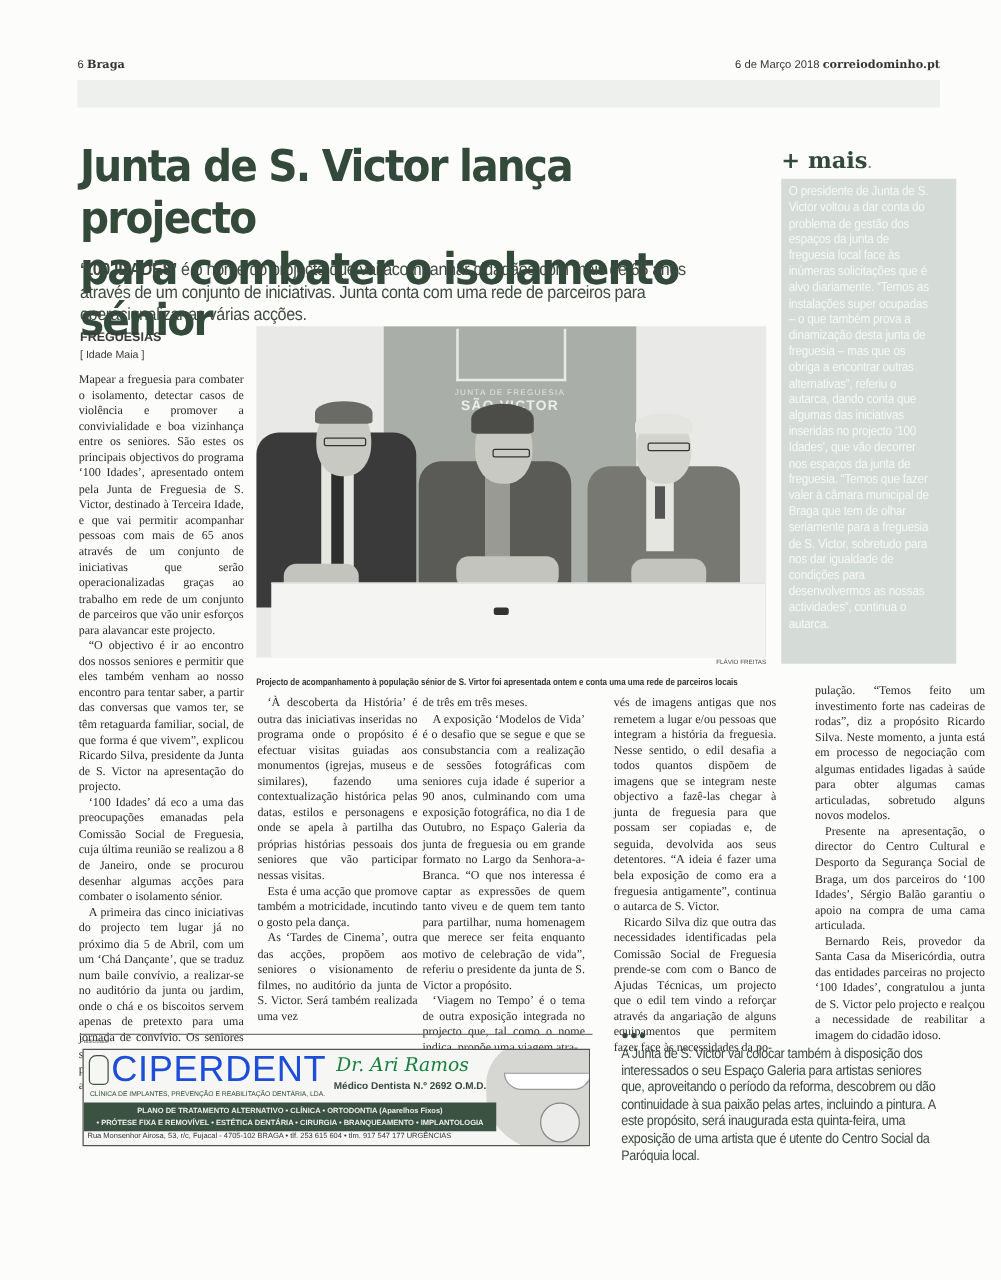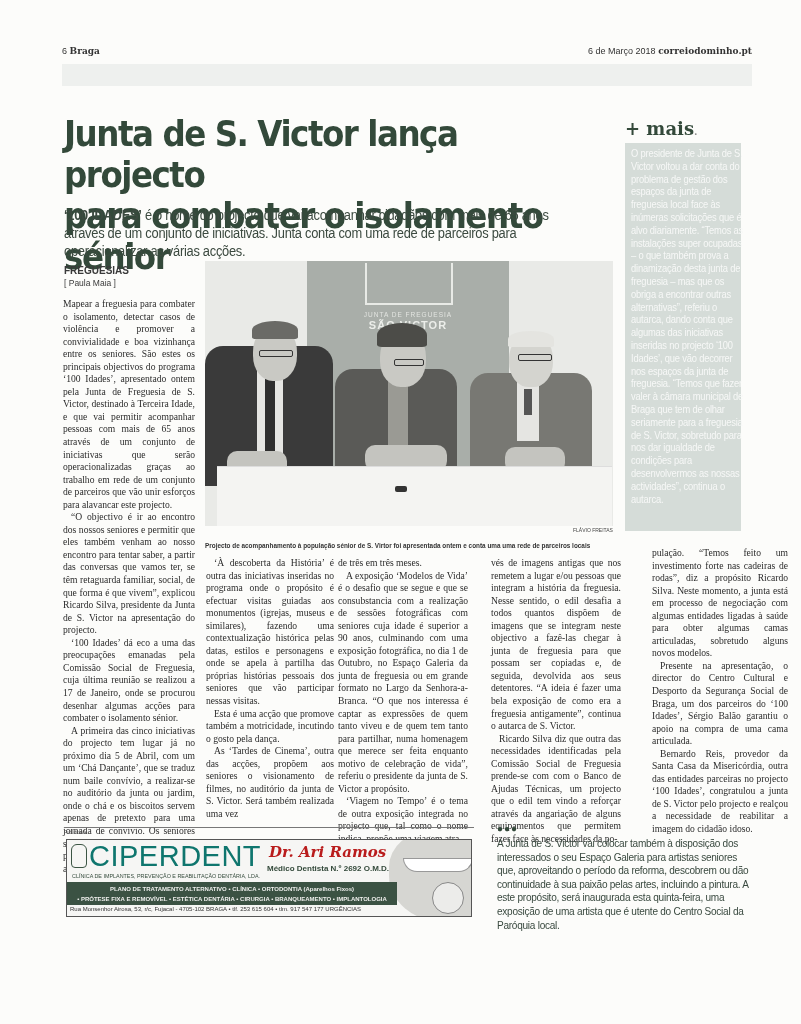--- a/index.html
+++ b/index.html
@@ -12,21 +12,21 @@
   .page-header .right { position: absolute; right: 0; top: 0; }
   .page-header .right b { font-family: "DejaVu Serif", serif; font-weight: bold; }
   .header-band { position: absolute; left: 62px; top: 64px; width: 690px; height: 22px; background: #eef0ee; }
 
   .headline { position: absolute; left: 64px; top: 114px; width: 550px; font-family: "DejaVu Sans", sans-serif; font-weight: bold; font-size: 35px; line-height: 41px; color: #33493a; letter-spacing: -1.6px; transform: scaleX(0.93); transform-origin: left top; }
   .subhead { position: absolute; left: 64px; top: 206px; width: 560px; font-family: "Liberation Sans", sans-serif; font-size: 14px; line-height: 18px; color: #3c4a40; letter-spacing: -0.3px; transform: scaleX(0.92); transform-origin: left top; }
   .subhead b { font-weight: bold; }
 
   .sidebox-title { position: absolute; left: 625px; top: 118px; font-family: "DejaVu Serif", serif; font-weight: bold; font-size: 18px; color: #33493a; }
   .sidebox-title .dot { font-size: 10px; color: #888; }
-  .sidebox { position: absolute; left: 625px; top: 143px; width: 116px; height: 388px; background: #d5dcd8; padding: 5px 6px; }
+  .sidebox { position: absolute; left: 625px; top: 143px; width: 140px; height: 388px; background: #d5dcd8; padding: 5px 6px; }
   .sidebox p { font-family: "Liberation Sans", sans-serif; font-size: 10.4px; line-height: 12.8px; color: #f7f8f7; letter-spacing: -0.2px; transform: scaleX(0.9); transform-origin: left top; width: 128px; }
 
   .section { position: absolute; left: 64px; top: 265px; font-family: "Liberation Sans", sans-serif; font-weight: bold; font-size: 10px; color: #3a3a3a; }
   .byline { position: absolute; left: 64px; top: 278px; font-family: "Liberation Sans", sans-serif; font-size: 8.5px; color: #3a3a3a; }
 
   .col { position: absolute; font-size: 9.6px; line-height: 12.55px; text-align: justify; hyphens: manual; }
   .col p { text-indent: 8px; }
   .col p.noindent { text-indent: 0; }
   .col1 { left: 63px; top: 298px; width: 132px; }
   .col2 { left: 206px; top: 557px; width: 128px; }
@@ -48,23 +48,23 @@
   .hands { position: absolute; background: #c4c4bf; border-radius: 10px; }
   .table { position: absolute; left: 12px; top: 205px; width: 395px; height: 62px; background: #f4f4f2; border-top: 1px solid #ddd; }
   .phone { position: absolute; left: 190px; top: 225px; width: 12px; height: 6px; background: #333; border-radius: 2px; }
   .credit { position: absolute; left: 573px; top: 527px; font-family: "Liberation Sans", sans-serif; font-size: 5px; color: #444; }
   .caption { position: absolute; left: 205px; top: 541px; width: 420px; font-family: "Liberation Sans", sans-serif; font-weight: bold; font-size: 7.6px; color: #333; white-space: nowrap; transform: scaleX(0.84); transform-origin: left top; }
 
   .ad-label { position: absolute; left: 64px; top: 830px; font-family: "Liberation Sans", sans-serif; font-size: 4.5px; color: #555; }
   .ad-rule { position: absolute; left: 64px; top: 827px; width: 410px; height: 1px; background: #777; }
   .ad { position: absolute; left: 66px; top: 839px; width: 406px; height: 78px; border: 1px solid #555; background: #f6f6f4; overflow: hidden; }
   .ad .logo-icon { position: absolute; left: 4px; top: 4px; width: 16px; height: 24px; border: 1.5px solid #3c5544; border-radius: 6px 6px 4px 4px; }
-  .ad .brand { position: absolute; left: 22px; top: 0px; font-family: "Liberation Sans", sans-serif; font-size: 29px; color: #0f766e; letter-spacing: 0.5px; }
+  .ad .brand { position: absolute; left: 22px; top: 0px; font-family: "Liberation Sans", sans-serif; font-size: 29px; color: #1d4ed8; letter-spacing: 0.5px; }
   .ad .brand-sub { position: absolute; left: 5px; top: 33px; font-family: "Liberation Sans", sans-serif; font-size: 5.4px; color: #33493a; }
-  .ad .doctor { position: absolute; left: 202px; top: 3px; font-family: "DejaVu Serif", serif; font-style: italic; font-size: 15px; color: #b91c1c; font-weight: bold; }
+  .ad .doctor { position: absolute; left: 202px; top: 3px; font-family: "DejaVu Serif", serif; font-style: italic; font-size: 15px; color: #15803d; }
   .ad .doctor-id { position: absolute; left: 200px; top: 24px; font-family: "Liberation Sans", sans-serif; font-weight: bold; font-size: 8px; color: #33493a; }
   .ad .band { position: absolute; left: 0; top: 42px; width: 330px; height: 23px; background: #3b5243; color: #f0f0ee; font-family: "Liberation Sans", sans-serif; font-weight: bold; font-size: 6px; text-align: center; padding-top: 2px; line-height: 10px; }
   .ad .address { position: absolute; left: 3px; top: 66px; font-family: "Liberation Sans", sans-serif; font-size: 6px; color: #333; }
   .ad .smile { position: absolute; left: 322px; top: -10px; width: 110px; height: 92px; background: #d6d6d2; border-radius: 40% 0 0 50%; }
   .ad .teeth { position: absolute; left: 336px; top: 18px; width: 70px; height: 14px; background: #ffffff; border-radius: 0 0 40px 40px; border: 1px solid #999; }
   .ad .mirror { position: absolute; left: 365px; top: 42px; width: 32px; height: 32px; border: 1.5px solid #888; border-radius: 50%; background: #ececea; }
 
   .bullets { position: absolute; left: 497px; top: 823px; font-size: 10px; color: #33493a; letter-spacing: 1px; }
   .aside { position: absolute; left: 497px; top: 837px; width: 265px; font-family: "Liberation Sans", sans-serif; font-size: 11.2px; line-height: 13.6px; color: #3a4a40; letter-spacing: -0.3px; transform: scaleX(0.9); transform-origin: left top; width: 290px; }
 </style>
@@ -82,26 +82,26 @@
   <span>para combater o isolamento sénior</span>
 </h1>
 <div class="subhead"><b>‘100 IDADES’</b><span> é o nome do projecto que vai acompanhar cidadãos com mais de 65 anos através de um conjunto de iniciativas. Junta conta com uma rede de parceiros para operacionalizar as várias acções.</span></div>
 
 <div class="sidebox-title"><span>+ mais</span><span class="dot">.</span></div>
 <div class="sidebox">
   <p>O presidente de Junta de S. Victor voltou a dar conta do problema de gestão dos espaços da junta de freguesia local face às inúmeras solicitações que é alvo diariamente. “Temos as instalações super ocupadas – o que também prova a dinamização desta junta de freguesia – mas que os obriga a encontrar outras alternativas”, referiu o autarca, dando conta que algumas das iniciativas inseridas no projecto ‘100 Idades’, que vão decorrer nos espaços da junta de freguesia. “Temos que fazer valer à câmara municipal de Braga que tem de olhar seriamente para a freguesia de S. Victor, sobretudo para nos dar igualdade de condições para desenvolvermos as nossas actividades”, continua o autarca.</p>
 </div>
 
 <div class="section">FREGUESIAS</div>
-<div class="byline">[ Paula Maia ]</div>
+<div class="byline">[ Idade Maia ]</div>
 
 <div class="col col1">
   <p class="noindent">Mapear a freguesia para combater o isolamento, detectar casos de violência e promover a convivialidade e boa vizinhança entre os seniores. São estes os principais objectivos do programa ‘100 Idades’, apresentado ontem pela Junta de Freguesia de S. Victor, destinado à Terceira Idade, e que vai permitir acompanhar pessoas com mais de 65 anos através de um conjunto de iniciativas que serão operacionalizadas graças ao trabalho em rede de um conjunto de parceiros que vão unir esforços para alavancar este projecto.</p>
   <p>“O objectivo é ir ao encontro dos nossos seniores e permitir que eles também venham ao nosso encontro para tentar saber, a partir das conversas que vamos ter, se têm retaguarda familiar, social, de que forma é que vivem”, explicou Ricardo Silva, presidente da Junta de S. Victor na apresentação do projecto.</p>
-  <p>‘100 Idades’ dá eco a uma das preocupações emanadas pela Comissão Social de Freguesia, cuja última reunião se realizou a 17 de Janeiro, onde se procurou desenhar algumas acções para combater o isolamento sénior.</p>
+  <p>‘100 Idades’ dá eco a uma das preocupações emanadas pela Comissão Social de Freguesia, cuja última reunião se realizou a 8 de Janeiro, onde se procurou desenhar algumas acções para combater o isolamento sénior.</p>
   <p>A primeira das cinco iniciativas do projecto tem lugar já no próximo dia 5 de Abril, com um um ‘Chá Dançante’, que se traduz num baile convívio, a realizar-se no auditório da junta ou jardim, onde o chá e os biscoitos servem apenas de pretexto para uma jornada de convívio. Os seniores serão acompanhados por um professor de dança que dará algumas ‘dicas’ aos participantes.</p>
 </div>
 
 <div class="photo">
   <div class="banner">
     <div class="banner-logo"></div>
     <div class="banner-text1">JUNTA DE FREGUESIA</div>
     <div class="banner-text2">SÃO VICTOR</div>
   </div>
 

